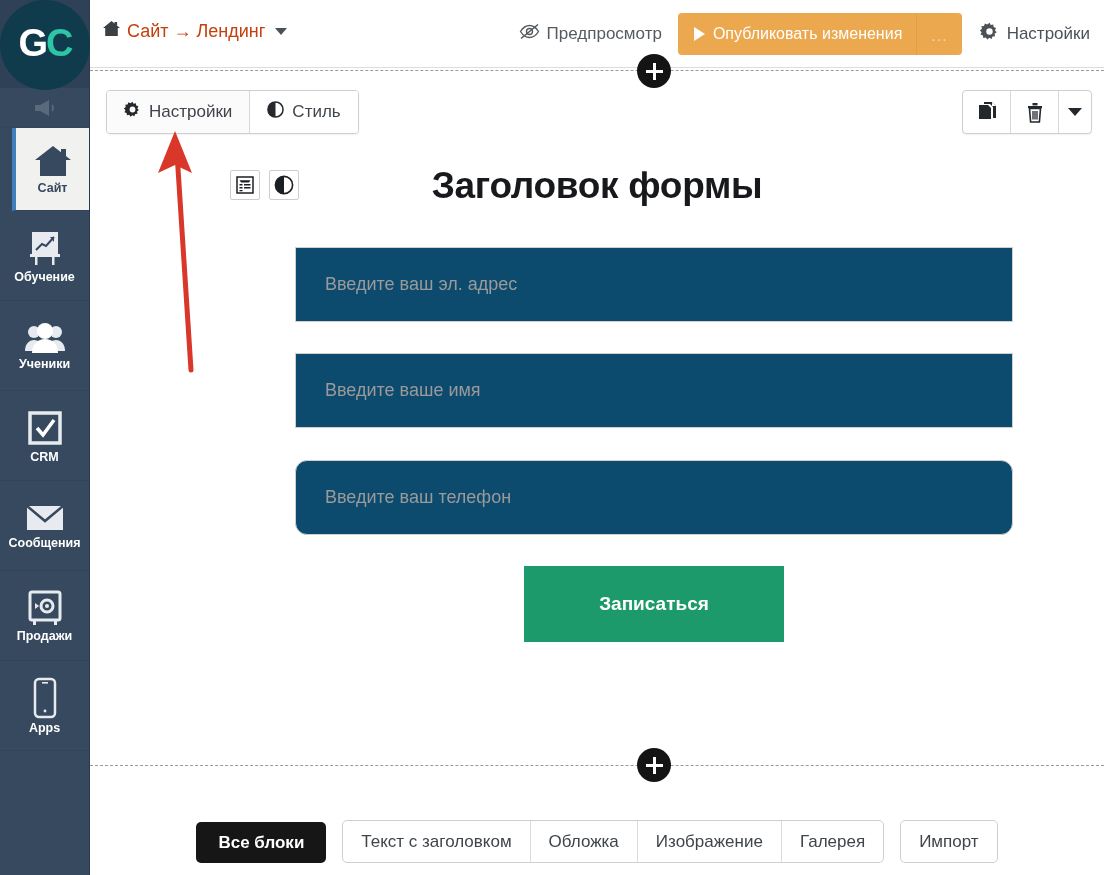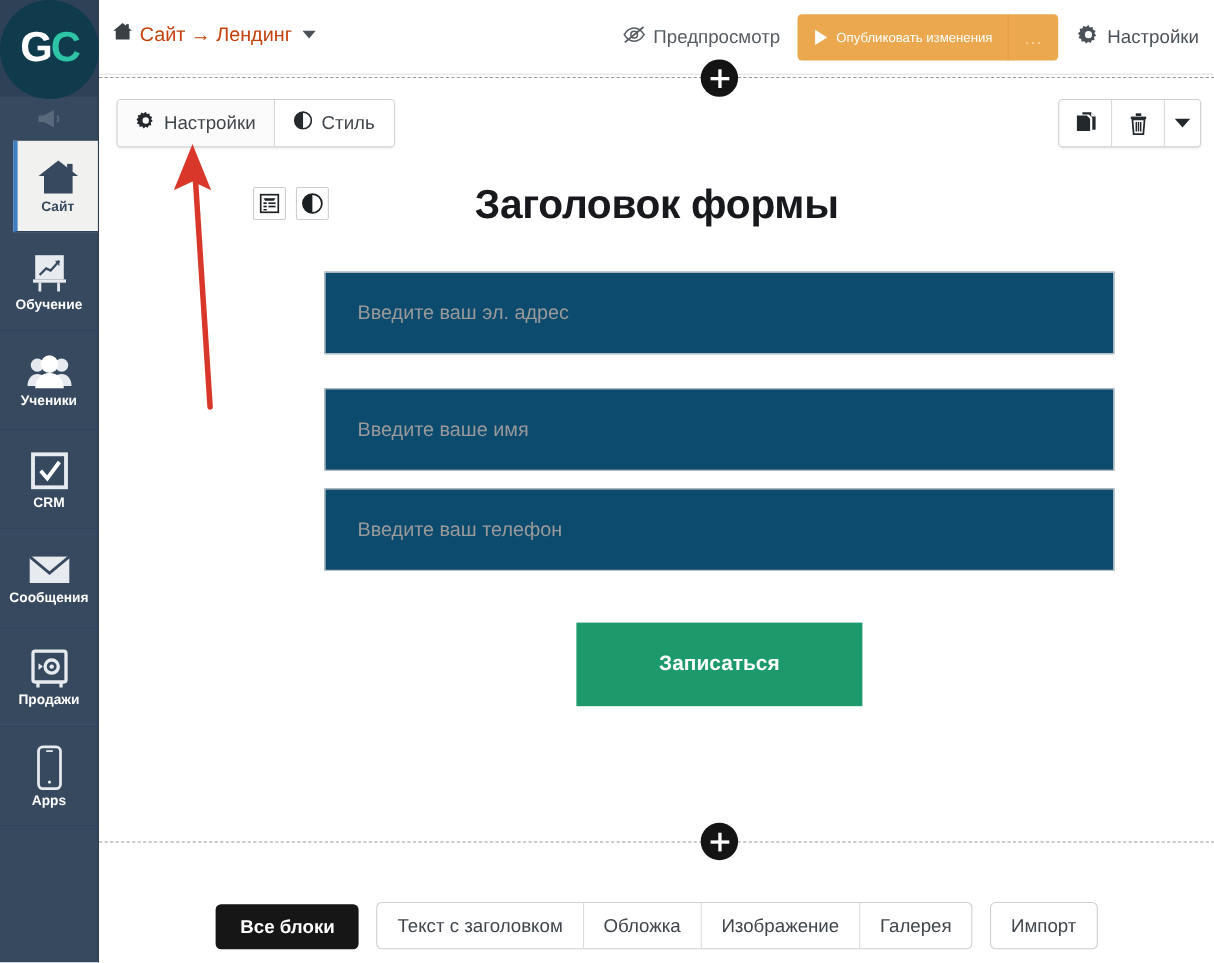--- a/index.html
+++ b/index.html
@@ -100,21 +100,21 @@
     display: flex; align-items: stretch;
     background: #eba84e;
     border-radius: 4px;
     height: 42px;
     overflow: hidden;
     cursor: pointer;
   }
   #publish-main {
     display: flex; align-items: center; gap: 8px;
     padding: 0 14px 0 16px;
-    color: #ffffff; font-size: 12px;
+    color: #ffffff; font-size: 16px;
   }
   #publish-main .play {
     width: 0; height: 0;
     border-top: 7px solid transparent;
     border-bottom: 7px solid transparent;
     border-left: 11px solid #ffffff;
   }
   #publish-more {
     display: flex; align-items: flex-end; justify-content: center;
     padding: 0 14px 11px 14px;
@@ -486,21 +486,21 @@
     </div>
 
     <div id="form-title">Заголовок формы</div>
 
     <div class="field" style="top:179px;">
       <span>Введите ваш эл. адрес</span>
     </div>
     <div class="field" style="top:285px;">
       <span>Введите ваше имя</span>
     </div>
-    <div class="field" style="top:376px;">
+    <div class="field" style="top:392px;border-radius:12px;">
       <span>Введите ваш телефон</span>
     </div>
 
     <div id="submit-btn">
       <span>Записаться</span>
     </div>
 
     <div class="dashline" style="top:697px;"></div>
     <div class="plus-btn" style="left:547px; top:680px;"></div>
 

